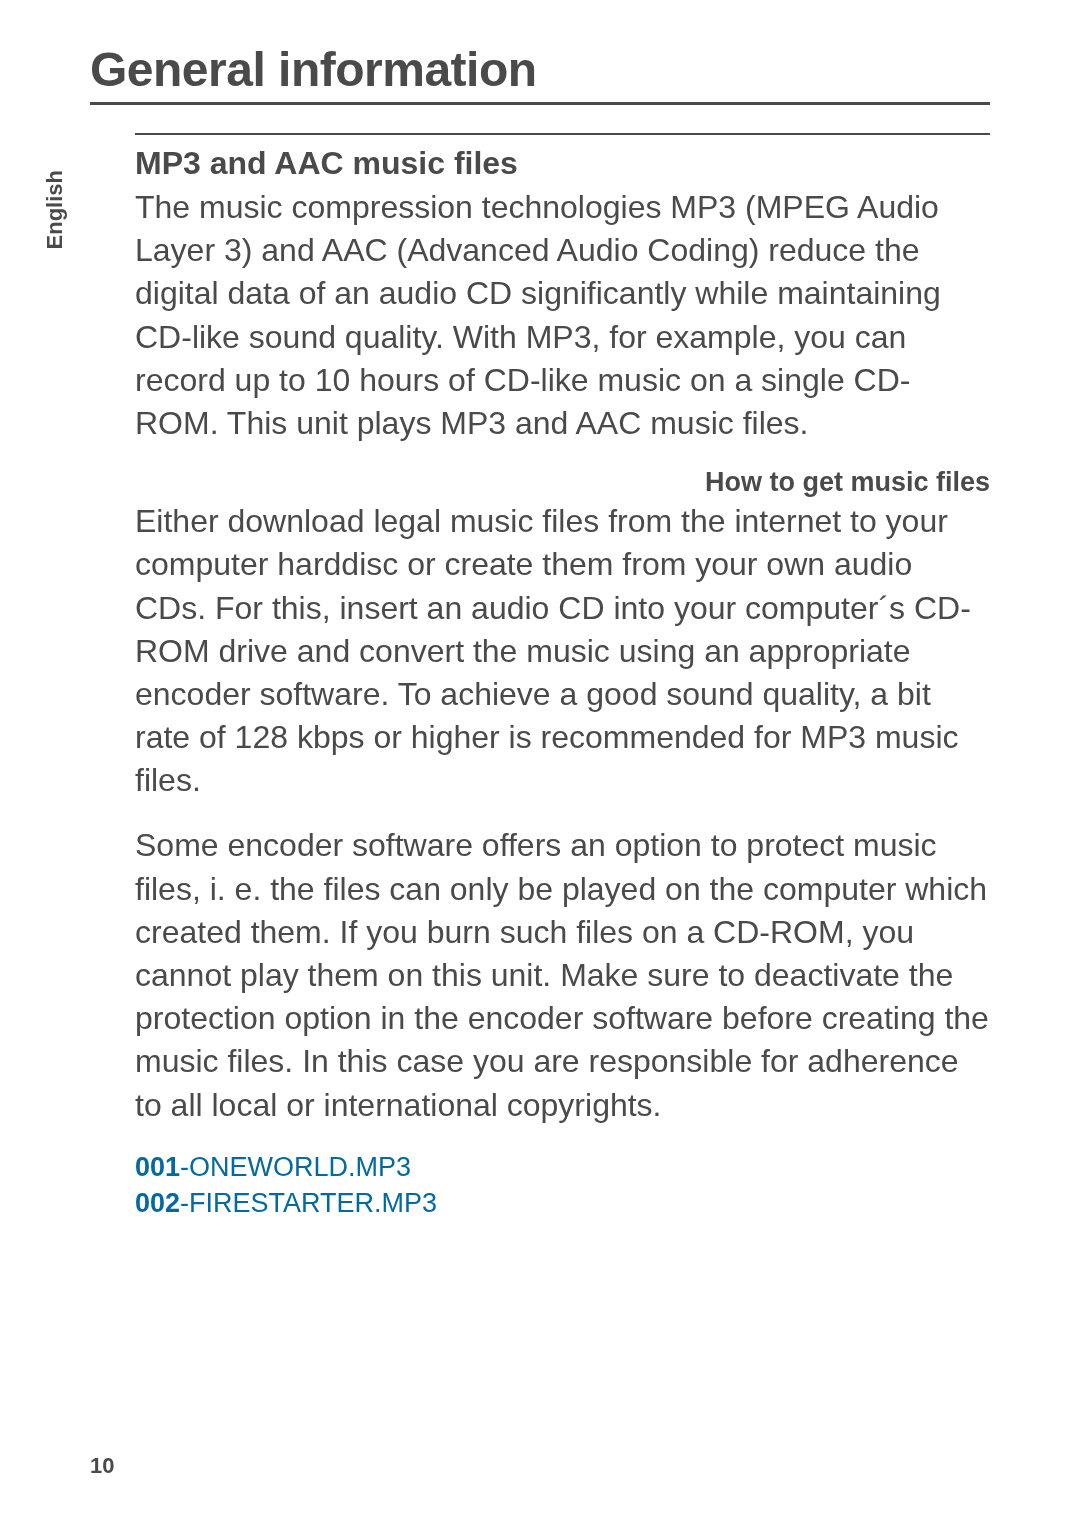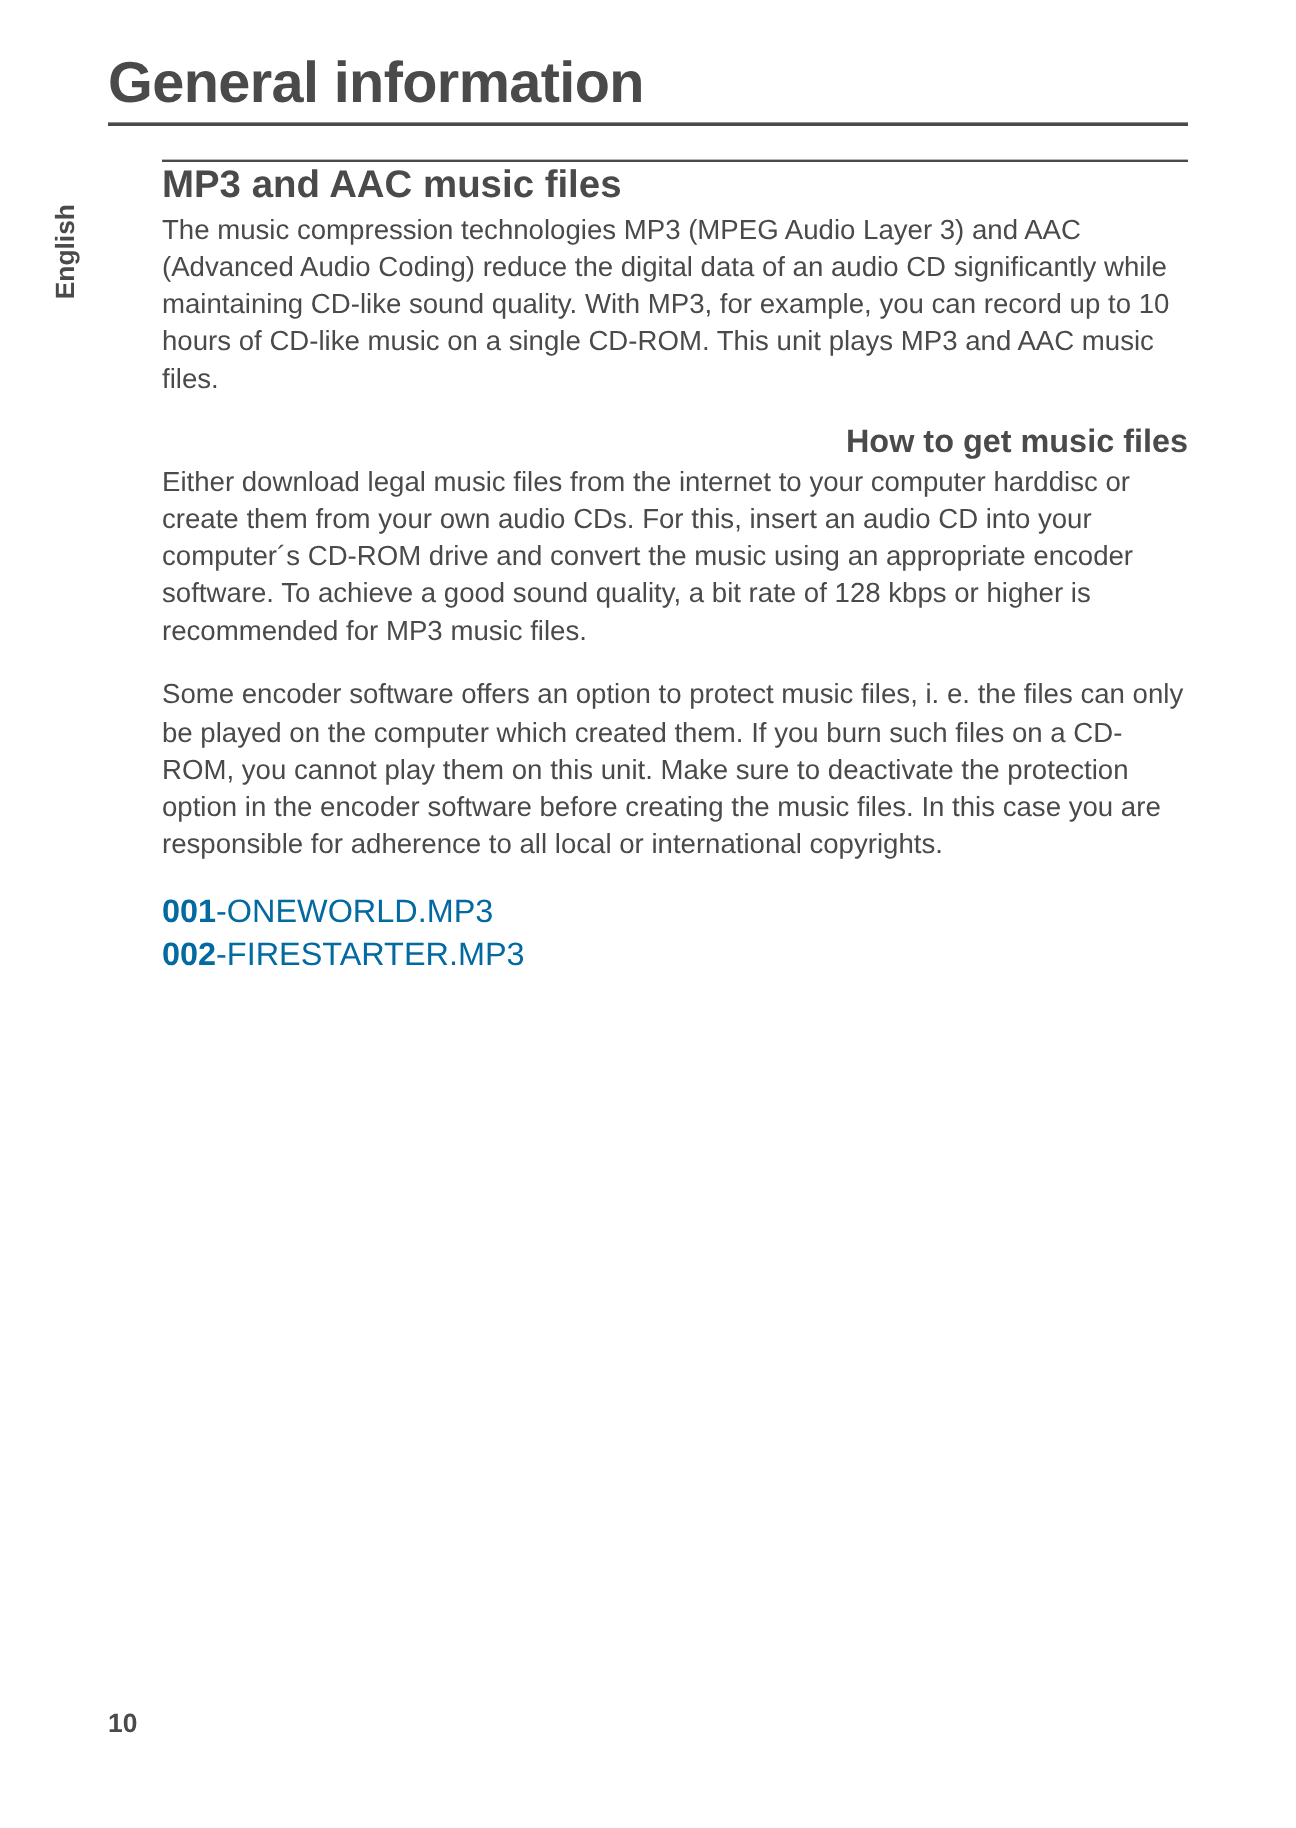--- a/index.html
+++ b/index.html
@@ -33,29 +33,30 @@
       writing-mode: vertical-rl;
       text-orientation: mixed;
       font-weight: bold;
       font-size: 22px;
       color: #4a4a4a;
       transform: rotate(180deg);
     }
     .content {
       margin: 28px 90px 0 135px;
       border-top: 2px solid #4a4a4a;
+      padding-top: 10px;
     }
     .section-heading {
       font-size: 32px;
       font-weight: bold;
       color: #4a4a4a;
       margin-bottom: 4px;
     }
     .body-text {
-      font-size: 23px;
+      font-size: 32px;
       line-height: 1.35;
       color: #4a4a4a;
       margin-bottom: 22px;
       font-weight: 300;
     }
     .sub-heading {
       font-size: 27px;
       font-weight: bold;
       color: #4a4a4a;
       margin-bottom: 2px;
@@ -65,21 +66,21 @@
       font-size: 27px;
       line-height: 1.35;
       color: #0369a1;
       font-weight: 300;
     }
     .example-line .bold {
       font-weight: bold;
     }
     .page-number {
       position: absolute;
-      bottom: 74px;
+      bottom: 44px;
       left: 90px;
       font-size: 22px;
       font-weight: bold;
       color: #4a4a4a;
     }
   </style>
 </head>
 <body>
 
 <div class="title-wrap">

